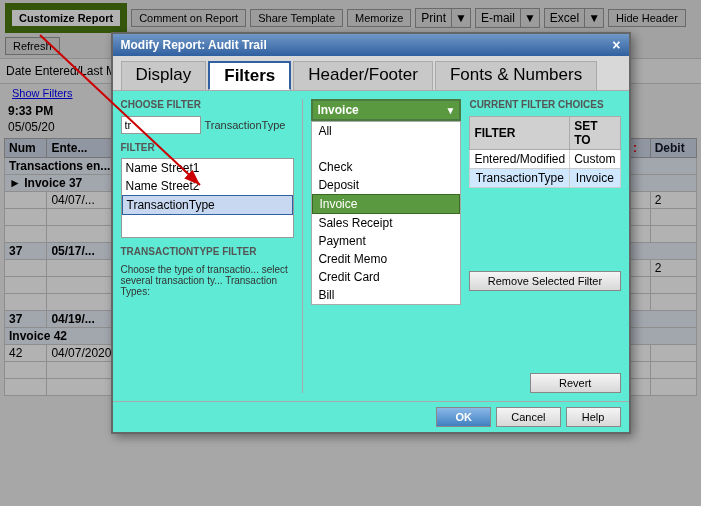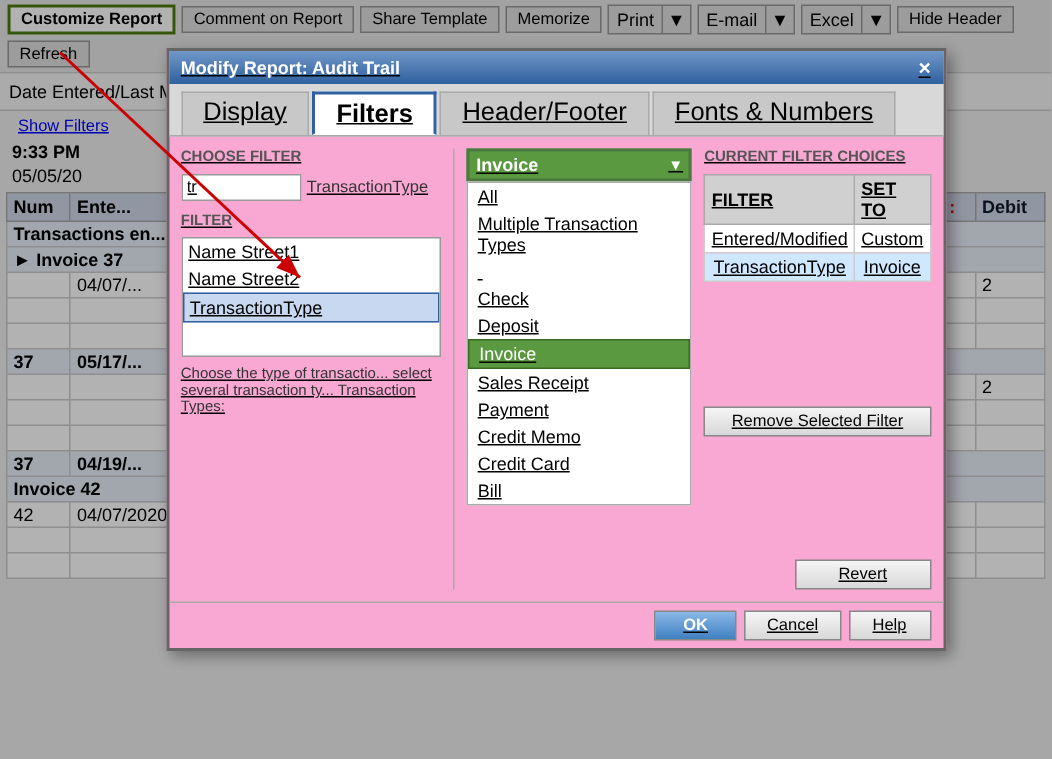--- a/index.html
+++ b/index.html
@@ -18,21 +18,21 @@
     .toolbar-btn {
       background: #e0e0e0;
       border: 1px solid #999;
       padding: 2px 7px;
       cursor: pointer;
       font-size: 11px;
       white-space: nowrap;
     }
     .toolbar-btn.active {
       background: #fff;
-      border: 2px solid #4d7c0f;
+      border: 7px solid #4d7c0f;
       font-weight: bold;
     }
     .toolbar-btn.split {
       display: flex;
       align-items: center;
       gap: 0;
       padding: 0;
     }
     .toolbar-btn.split span { padding: 2px 5px; }
     .toolbar-btn.split .arrow { border-left: 1px solid #999; padding: 2px 3px; }
@@ -92,27 +92,26 @@
     .modal-overlay {
       position: fixed;
       top: 0; left: 0; width: 701px; height: 506px;
       background: rgba(0,0,0,0.3);
       display: flex;
       align-items: center;
       justify-content: center;
       z-index: 100;
     }
     .modal {
-      background: #f9a8d4;
+      background: #5eead4;
       border: 2px solid #666;
       width: 520px;
       min-height: 370px;
       position: relative;
       box-shadow: 3px 3px 10px rgba(0,0,0,0.4);
-      text-decoration: underline;
     }
     .modal-title-bar {
       background: linear-gradient(to bottom, #7098c8, #3060a0);
       color: #fff;
       padding: 4px 8px;
       font-size: 12px;
       font-weight: bold;
       display: flex;
       justify-content: space-between;
       align-items: center;
@@ -544,31 +543,31 @@
           <span class="filter-name-display">TransactionType</span>
         </div>
 
         <div class="filter-list-label">FILTER</div>
         <div class="filter-list">
           <div class="filter-list-item">Name Street1</div>
           <div class="filter-list-item">Name Street2</div>
           <div class="filter-list-item selected">TransactionType</div>
         </div>
 
+        <div class="filter-list-label">TRANSACTIONTYPE FILTER</div>
         <div class="transactiontype-desc">Choose the type of transactio... select several transaction ty... Transaction Types:</div>
       </div>
 
       <div class="dropdown-panel">
         <div class="dropdown-select-box">
           <span>Invoice</span>
           <span class="arrow">▼</span>
         </div>
         <div class="dropdown-list">
           <div class="dropdown-list-item">All</div>
-          <div class="dropdown-list-item">Multiple Transaction Types</div>
           <div class="dropdown-list-item">&nbsp;</div>
           <div class="dropdown-list-item">Check</div>
           <div class="dropdown-list-item">Deposit</div>
           <div class="dropdown-list-item highlighted">Invoice</div>
           <div class="dropdown-list-item">Sales Receipt</div>
           <div class="dropdown-list-item">Payment</div>
           <div class="dropdown-list-item">Credit Memo</div>
           <div class="dropdown-list-item">Credit Card</div>
           <div class="dropdown-list-item">Bill</div>
 

